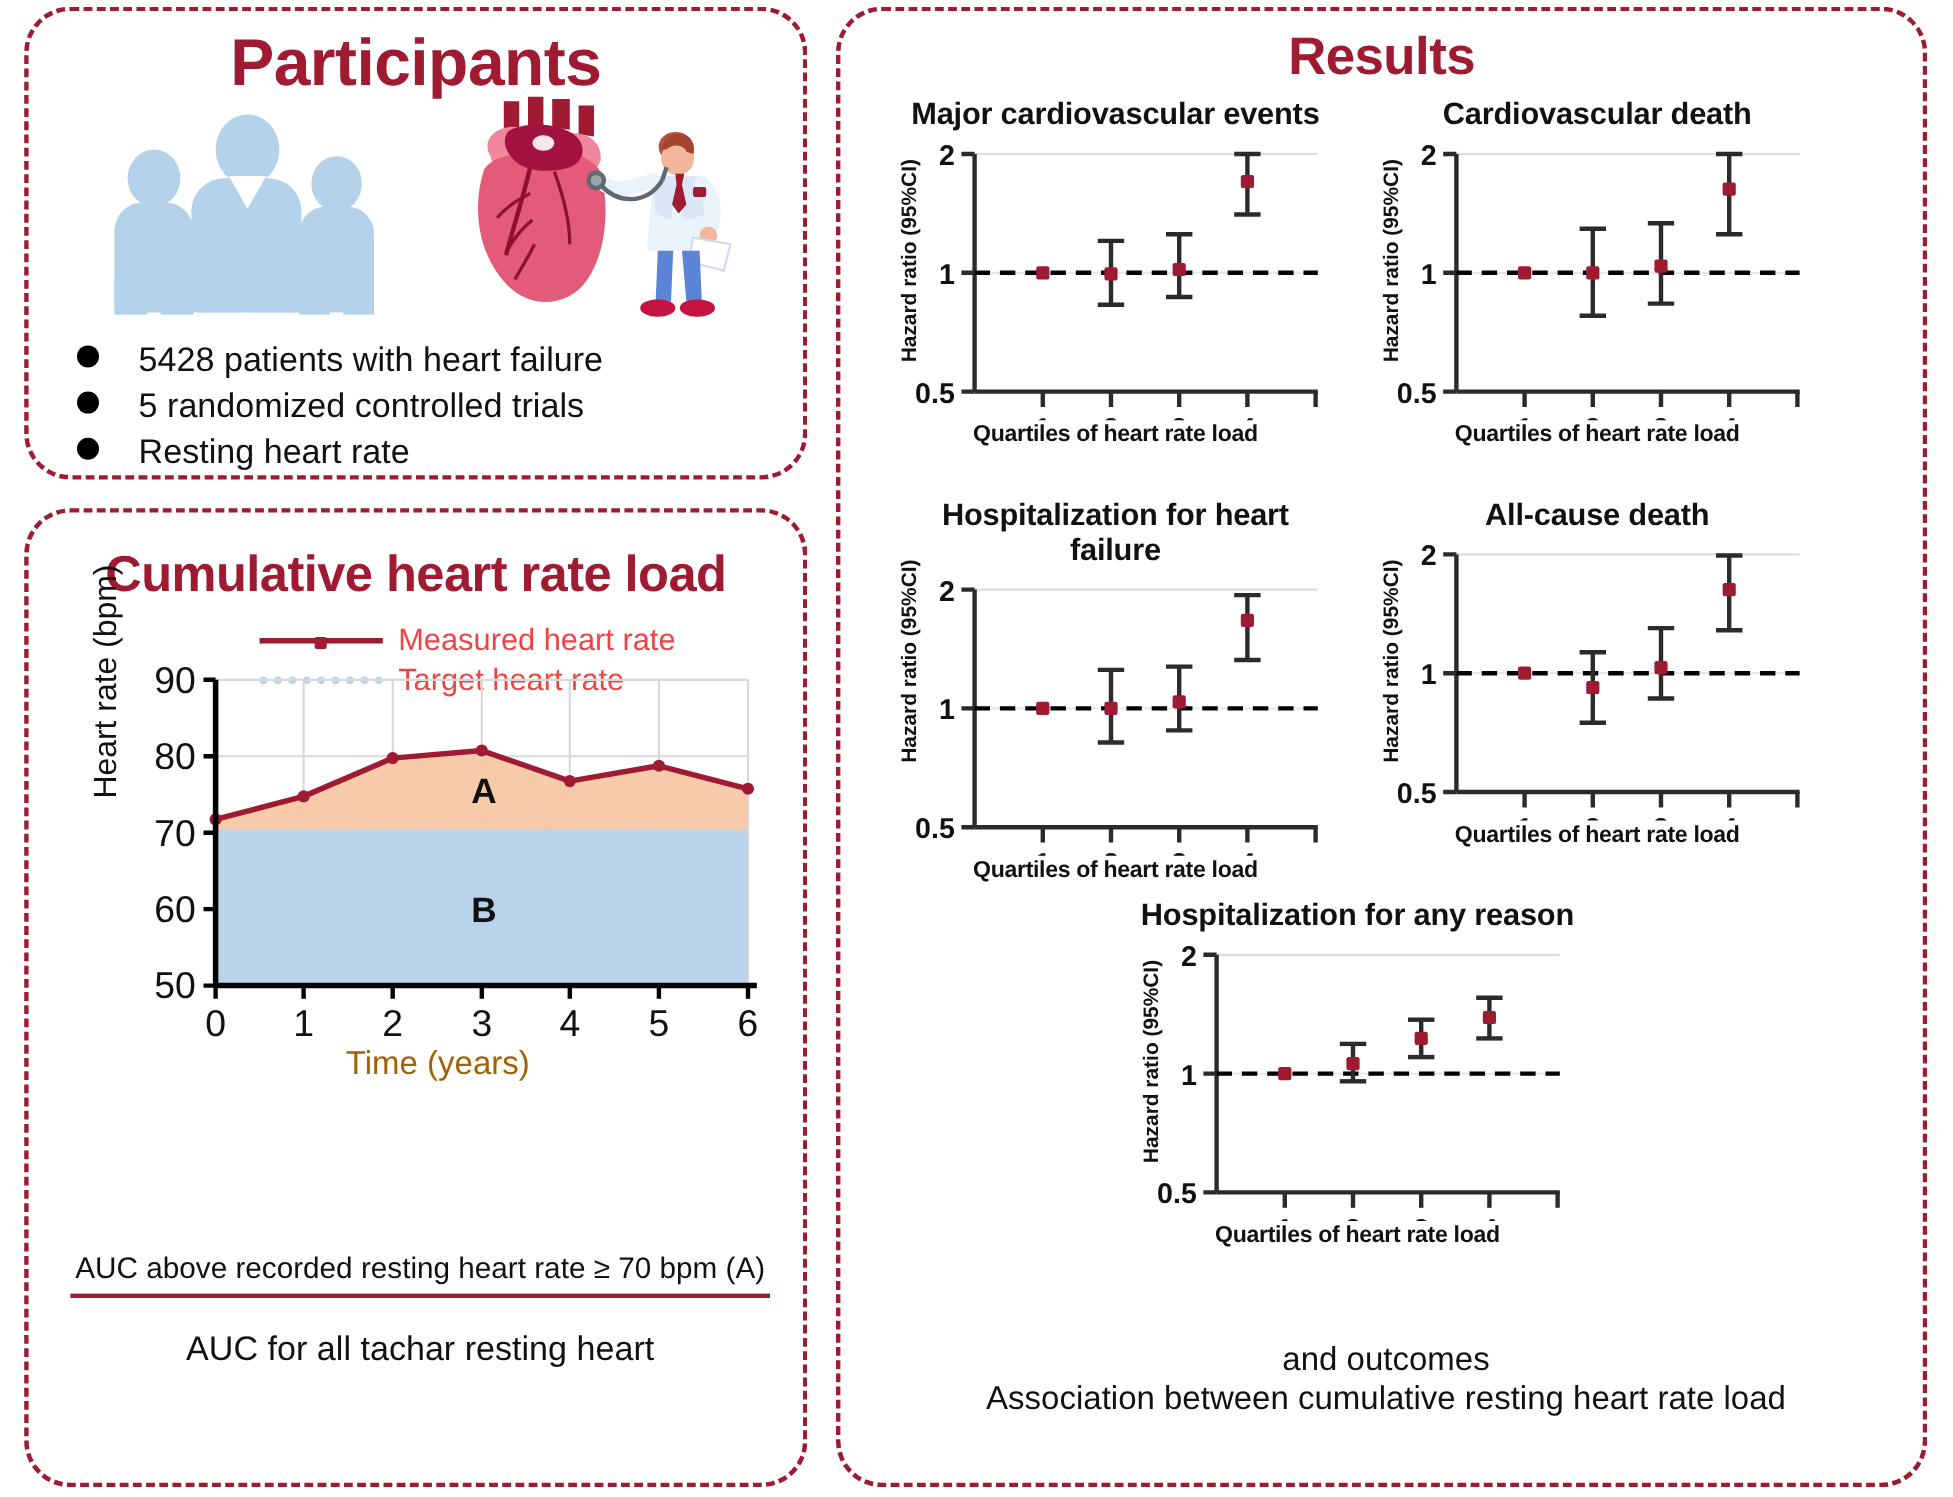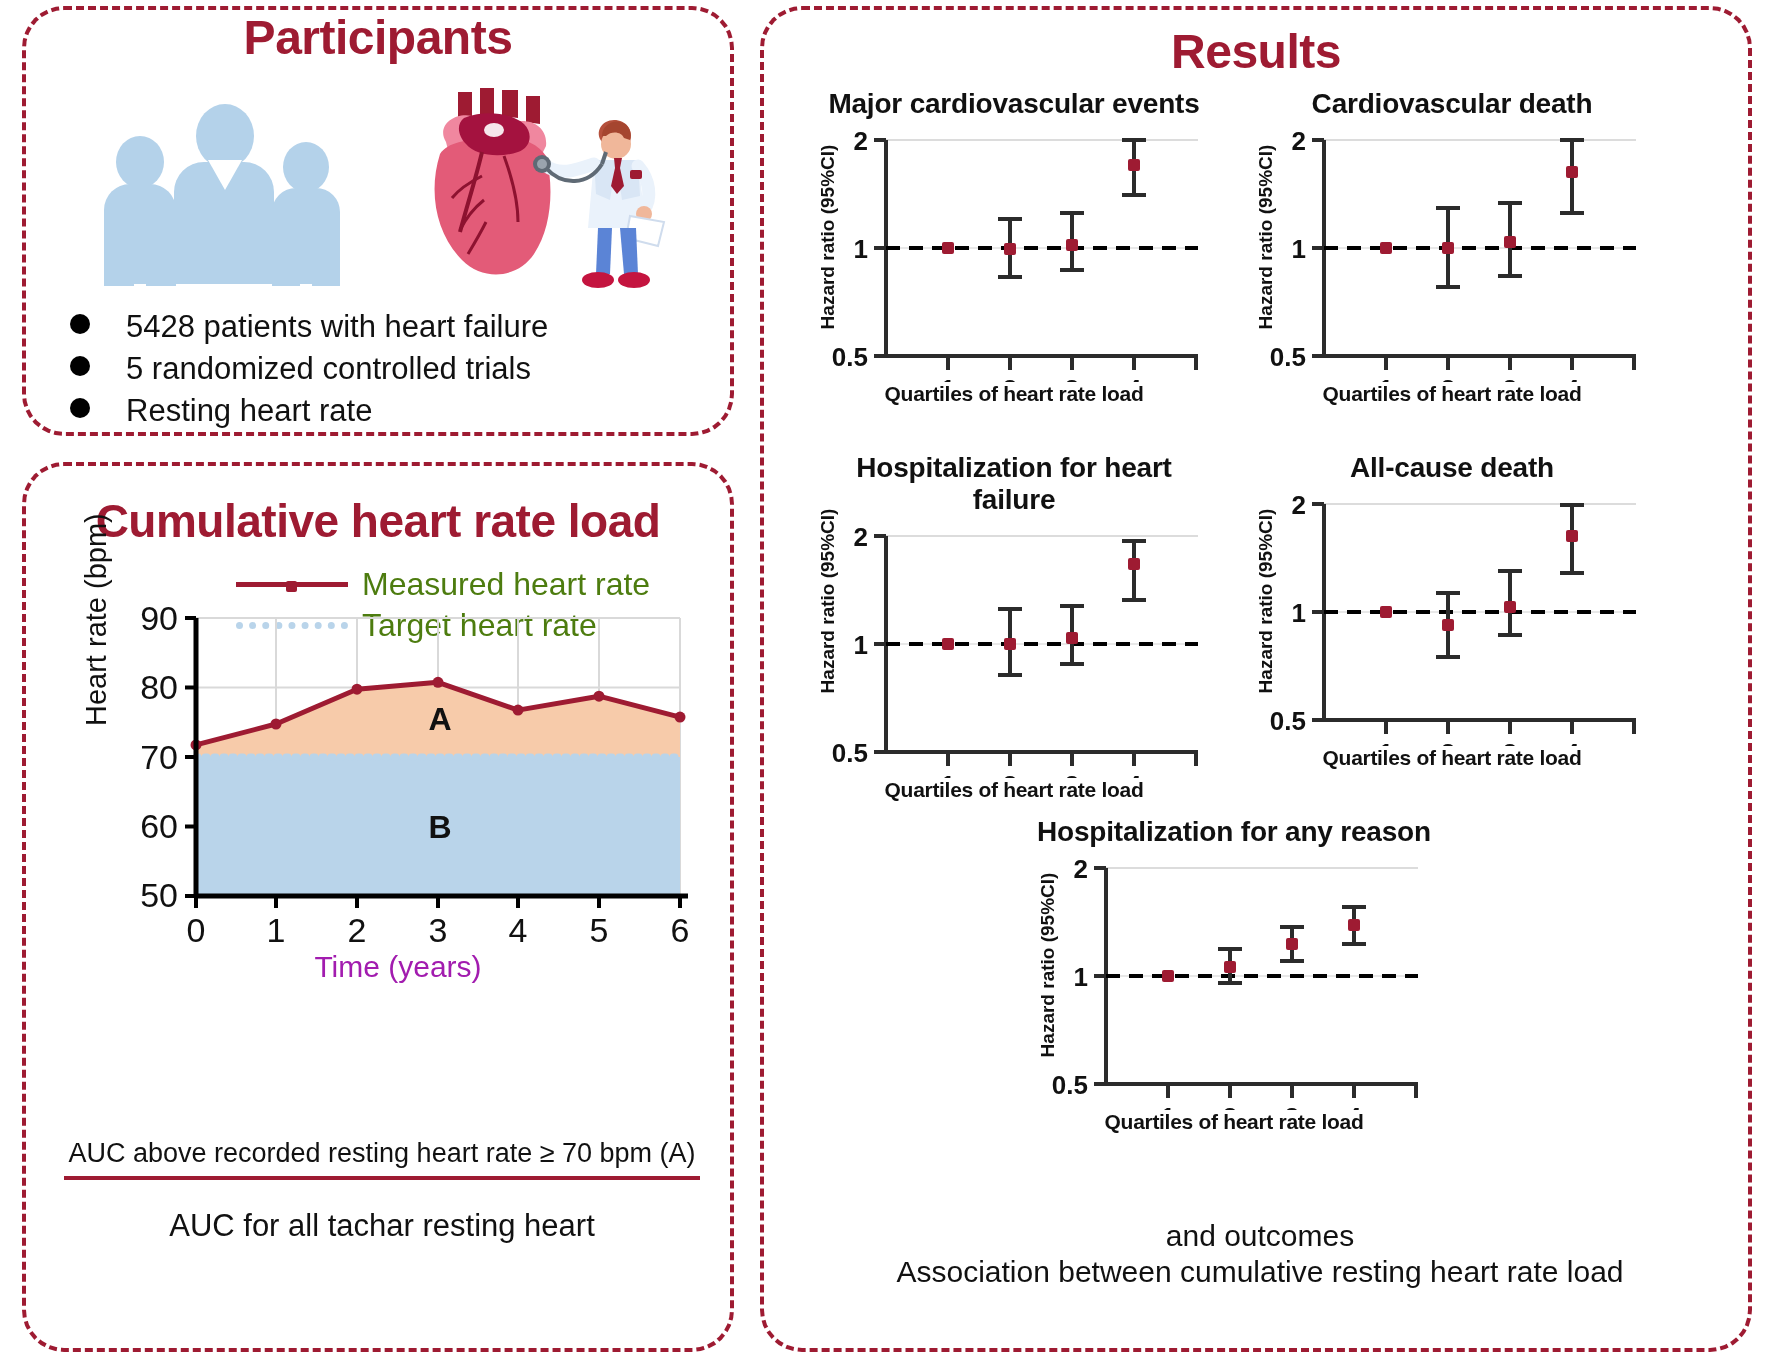--- a/index.html
+++ b/index.html
@@ -22,21 +22,21 @@
   #panel-participants { left: 22px;  top: 6px;    width: 712px; height: 430px; }
   #panel-load         { left: 22px;  top: 462px;  width: 712px; height: 890px; }
   #panel-results      { left: 760px; top: 6px;    width: 992px; height: 1346px; }
 
   .panel-title {
     text-align: center;
     font-weight: bold;
     color: #9e1b32;
     letter-spacing: -0.5px;
   }
-  #title-participants { font-size: 48px; }
+  #title-participants { font-size: 60px; margin-top: 12px; }
   #title-results      { font-size: 48px; margin-top: 14px; }
   #title-load         { font-size: 46px; margin-top: 28px; }
 
   
   #people-art {
     position: absolute; left: 78px; top: 84px; width: 250px; height: 190px;
   }
   .person { position: absolute; }
   .person .head { border-radius: 50%; background: #b4d2ea; position: absolute; }
   .person .body { background: #b4d2ea; position: absolute; }
@@ -54,31 +54,31 @@
 
   
   #load-legend { position: absolute; left: 210px; top: 100px; width: 470px; }
   .legend-row { display: flex; align-items: center; margin-bottom: 4px; }
   .legend-swatch-line { width: 112px; height: 0; border-top: 5px solid #9e1b32; position: relative; margin-right: 14px; }
   .legend-swatch-line::after {
     content: ""; position: absolute; left: 50px; top: -6px;
     width: 11px; height: 11px; background: #9e1b32; border-radius: 2px;
   }
   .legend-swatch-dot { width: 112px; height: 0; border-top: 7px dotted #b9d4ea; margin-right: 14px; }
-  .legend-label { font-size: 32px; color: #4d7c0f; }
+  .legend-label { font-size: 28px; color: #ef4444; }
 
   #load-chart { position: absolute; left: 62px; top: 140px; width: 620px; height: 380px; }
   #hr-ylabel {
     position: absolute; left: -8px; top: 120px;
     transform: rotate(-90deg); transform-origin: left top;
     font-size: 29px; white-space: nowrap; color: #111;
   }
   #hr-xlabel {
     position: absolute; left: 0; top: 344px; width: 620px; text-align: center;
-    font-size: 30px; color: #a21caf;
+    font-size: 30px; color: #a16207;
   }
 
   
   #auc-block { position: absolute; left: 24px; top: 672px; width: 664px; text-align: center; }
   #auc-num { font-size: 27px; color: #111; padding-bottom: 7px; }
   #auc-rule { height: 4px; background: #9e1b32; margin: 0 14px 8px 14px; }
   #auc-den { font-size: 31px; color: #111; line-height: 1.18; margin-top: 28px; }
 
   
   #results-grid { position: absolute; left: 20px; top: 64px; width: 952px; }

